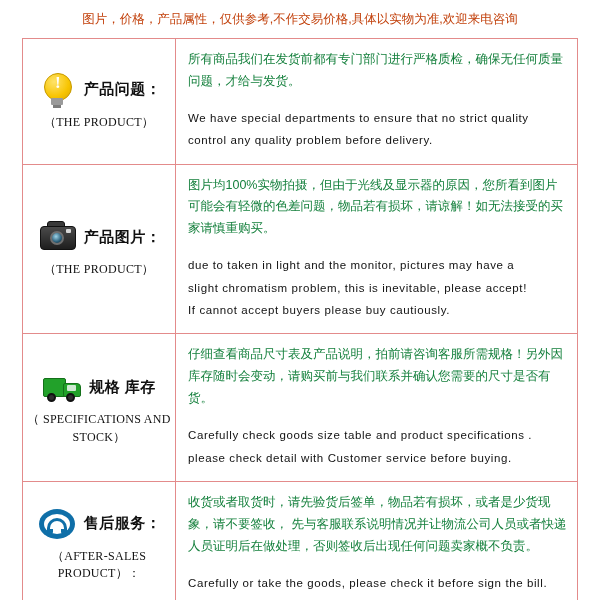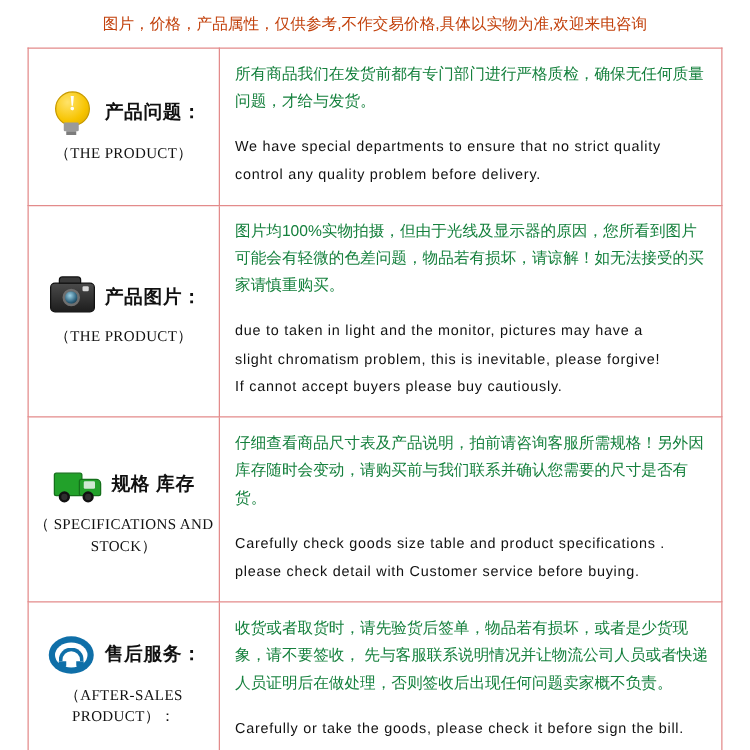--- a/index.html
+++ b/index.html
@@ -277,21 +277,21 @@
               <span class="cn-title">产品图片：</span>
             </div>
             <div class="en-title">（THE PRODUCT）</div>
           </div>
         </td>
         <td>
           <div class="cell-right">
             <div class="cn-body">图片均100%实物拍摄，但由于光线及显示器的原因，您所看到图片可能会有轻微的色差问题，物品若有损坏，请谅解！如无法接受的买家请慎重购买。</div>
             <div class="en-body">
               <div>due to taken in light and the monitor, pictures may have a</div>
-              <div>slight chromatism problem, this is inevitable, please forgive!</div>
+              <div>slight chromatism problem, this is inevitable, please accept!</div>
               <div>If cannot accept buyers please buy cautiously.</div>
             </div>
           </div>
         </td>
       </tr>
 
       <tr>
         <td class="col-icon">
           <div class="cell-left">
             <div class="icon-row">

